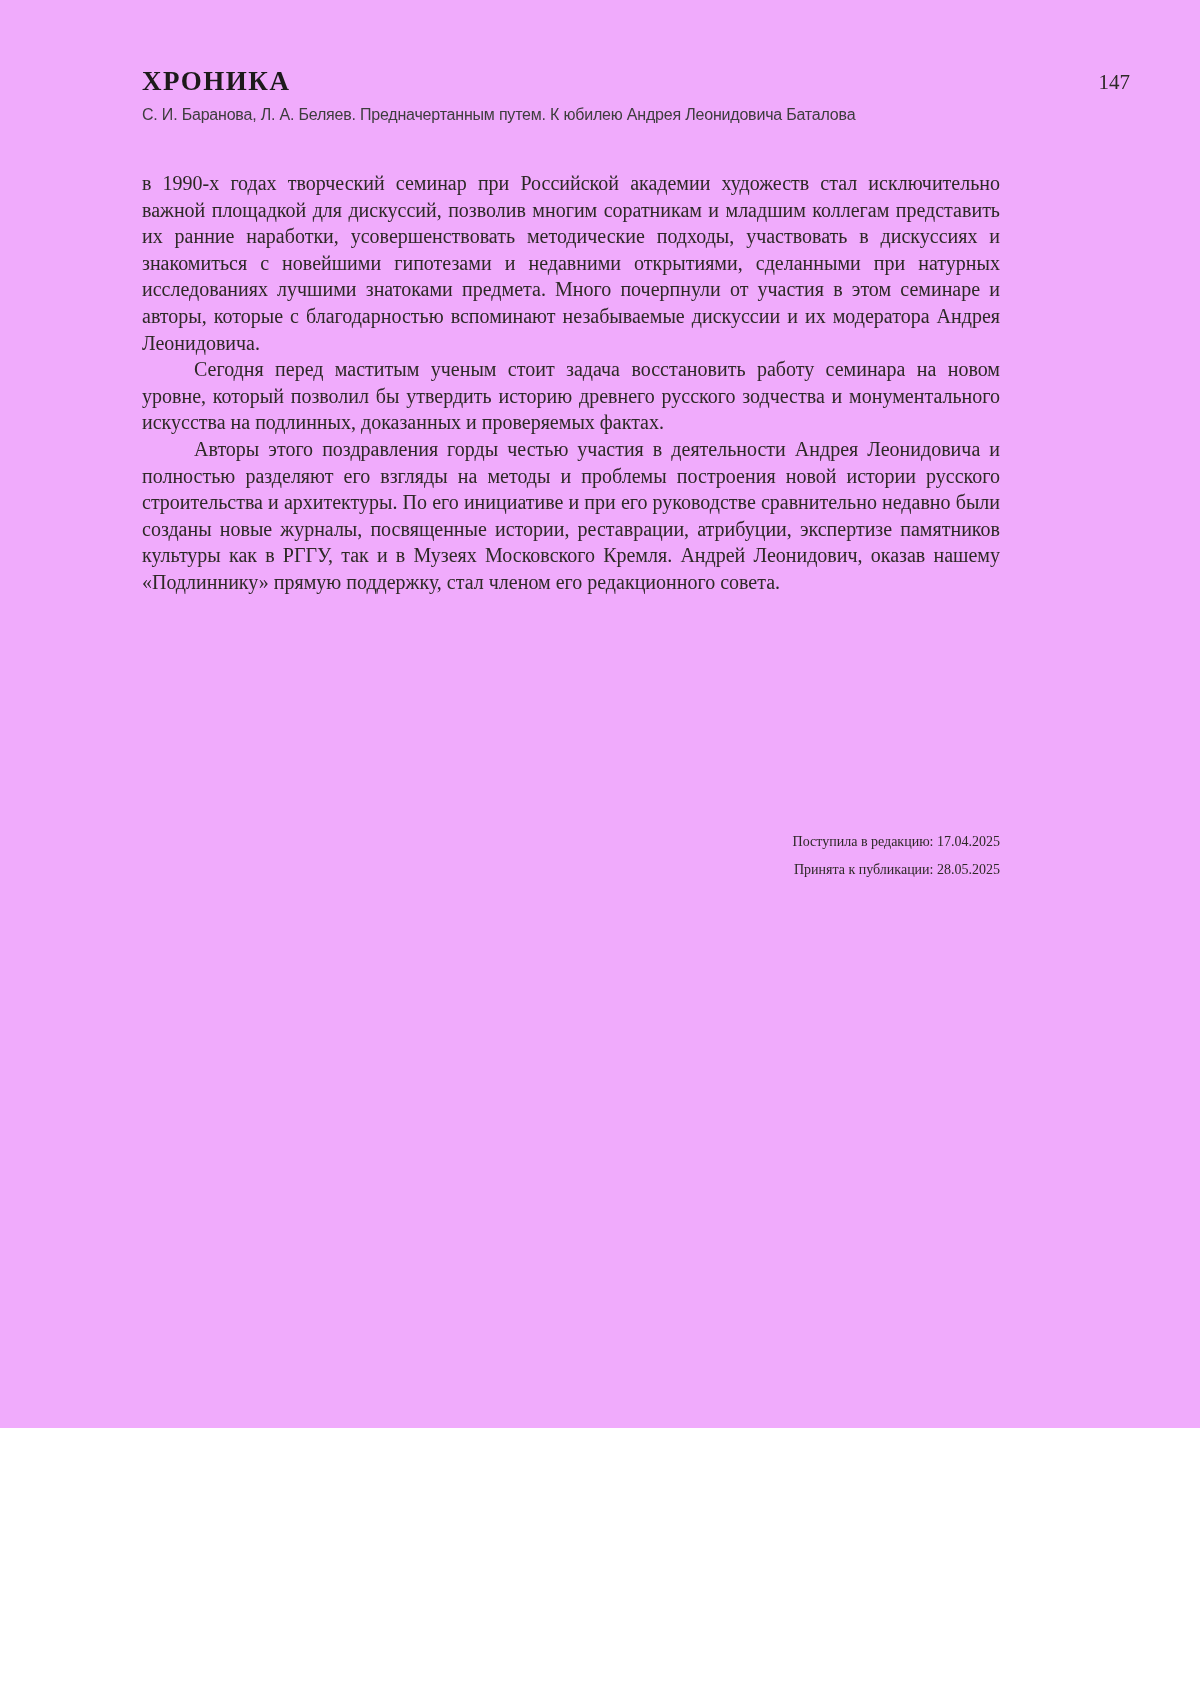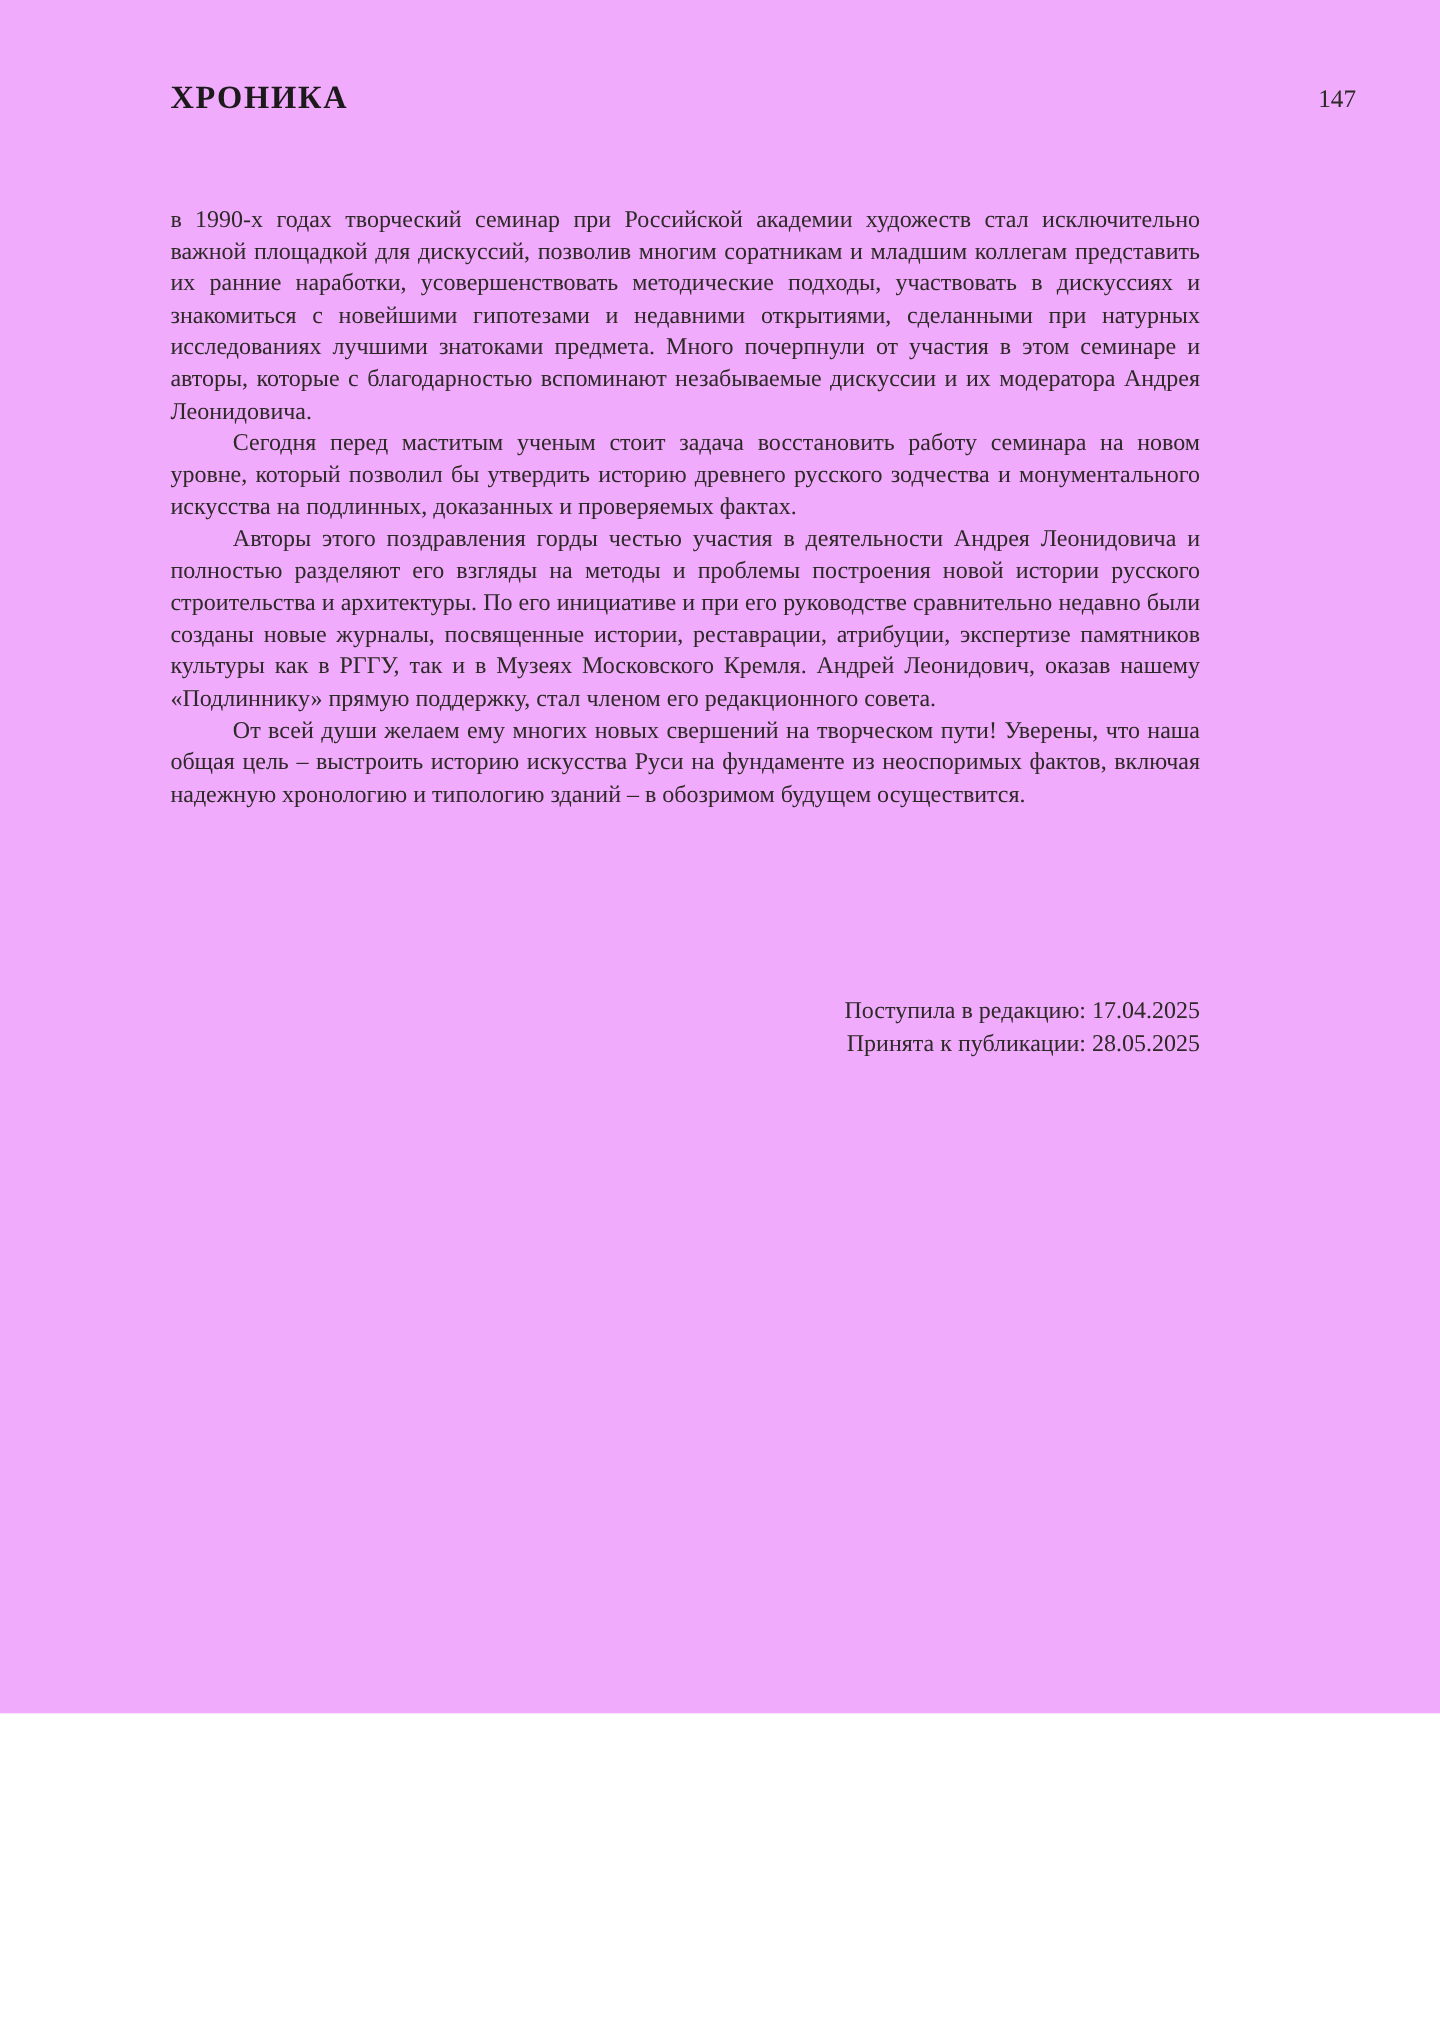--- a/index.html
+++ b/index.html
@@ -69,21 +69,21 @@
   }
 
   
   .submission {
     position: absolute;
     left: 142px;
     top: 828px;
     width: 858px;
     text-align: right;
     font-family: "Liberation Serif", serif;
-    font-size: 20px;
+    font-size: 14px;
     line-height: 28px;
     color: #2d2926;
   }
 
   
   .footer-rule {
     position: absolute;
     left: 0;
     top: 1603px;
     width: 1200px;
@@ -169,26 +169,26 @@
 </style>
 </head>
 <body>
 
 <div class="page">
 
   <div class="section-title">ХРОНИКА</div>
 
   <div class="page-number">147</div>
 
+  <div class="running-head">С. И. Баранова, Л. А. Беляев. Предначертанным путем. К юбилею Андрея Леонидовича Баталова</div>
 
   <div class="body-text">
     <p>в 1990-х годах творческий семинар при Российской академии художеств стал исключительно важной площадкой для дискуссий, позволив многим соратникам и младшим коллегам представить их ранние наработки, усовершенствовать методические подходы, участвовать в дискуссиях и знакомиться с новейшими гипотезами и недавними открытиями, сделанными при натурных исследованиях лучшими знатоками предмета. Много почерпнули от участия в этом семинаре и авторы, которые с благодарностью вспоминают незабываемые дискуссии и их модератора Андрея Леонидовича.</p>
     <p class="indent">Сегодня перед маститым ученым стоит задача восстановить работу семинара на новом уровне, который позволил бы утвердить историю древнего русского зодчества и монументального искусства на подлинных, доказанных и проверяемых фактах.</p>
     <p class="indent">Авторы этого поздравления горды честью участия в деятельности Андрея Леонидовича и полностью разделяют его взгляды на методы и проблемы построения новой истории русского строительства и архитектуры. По его инициативе и при его руководстве сравнительно недавно были созданы новые журналы, посвященные истории, реставрации, атрибуции, экспертизе памятников культуры как в РГГУ, так и в Музеях Московского Кремля. Андрей Леонидович, оказав нашему «Подлиннику» прямую поддержку, стал членом его редакционного совета.</p>
-    <p class="indent">От всей души желаем ему многих новых свершений на творческом пути! Уверены, что наша общая цель – выстроить историю искусства Руси на фундаменте из неоспоримых фактов, включая надежную хронологию и типологию зданий – в обозримом будущем осуществится.</p>
   </div>
 
   <div class="submission">
     <div>Поступила в редакцию: 17.04.2025</div>
     <div>Принята к публикации: 28.05.2025</div>
   </div>
 
   <div class="footer-rule"></div>
 
   <div class="footer-line">

